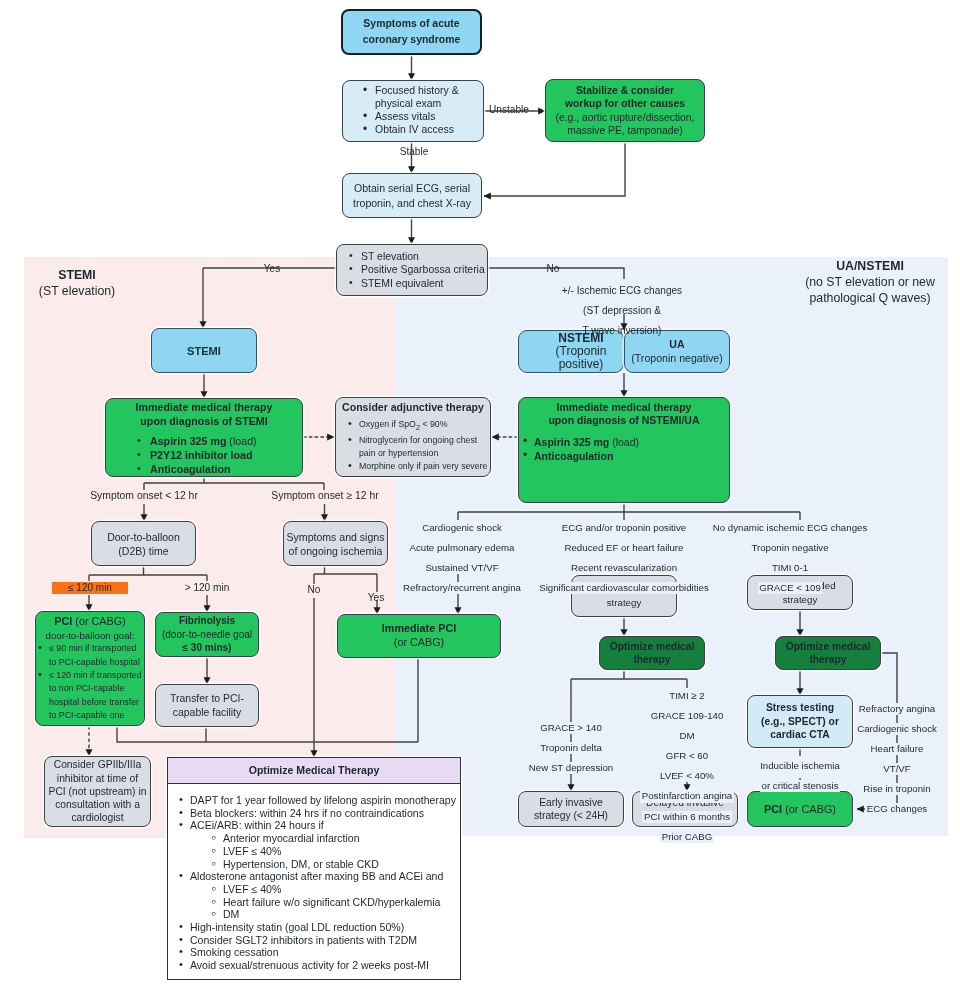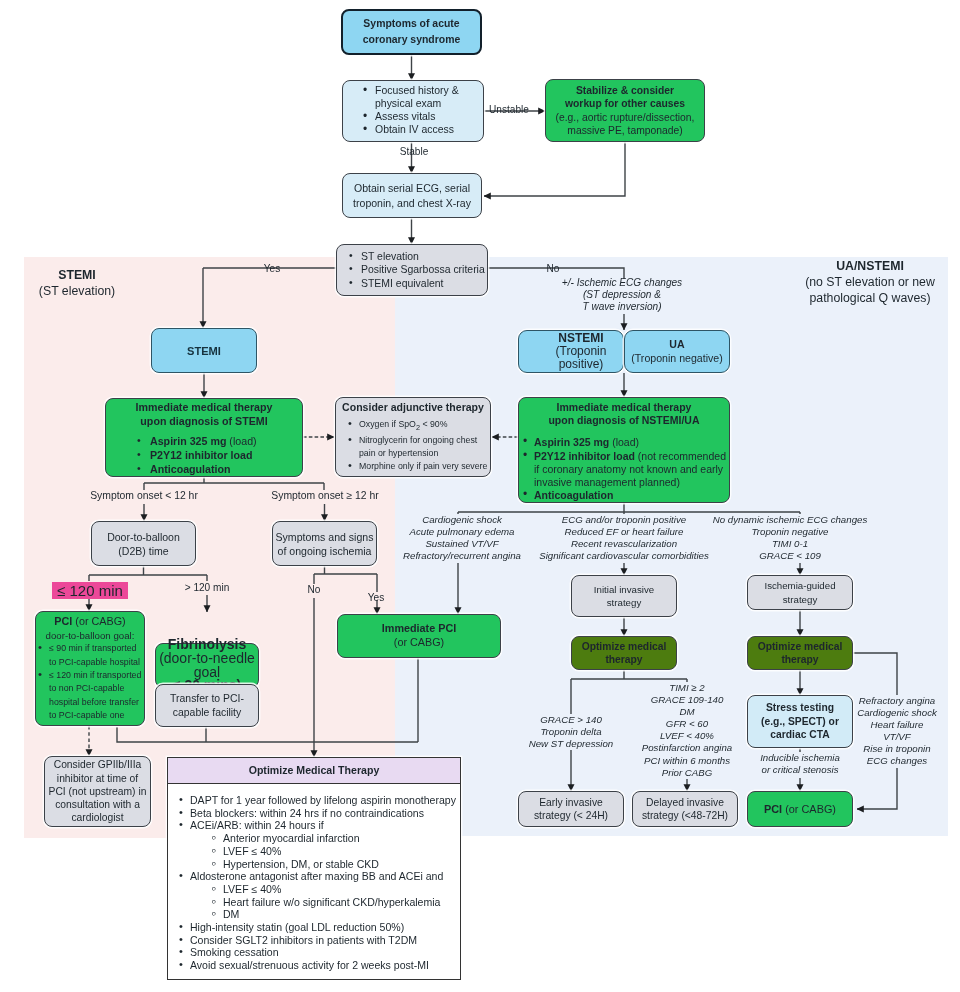--- a/index.html
+++ b/index.html
@@ -8,34 +8,34 @@
        -webkit-font-smoothing:antialiased;}
   #stage{position:relative;width:960px;height:992px;overflow:hidden;}
   .zone{position:absolute;}
   svg.lines{position:absolute;left:0;top:0;width:960px;height:992px;pointer-events:none;z-index:1;}
   .box{position:absolute;box-sizing:border-box;border:1.4px solid #3c4148;border-radius:8px;
        display:flex;flex-direction:column;justify-content:center;text-align:center;
        box-shadow:0 0 0 1.4px rgba(255,255,255,0.85);}
   .box.sq{border-radius:0;}
   .lbl{position:absolute;text-align:center;line-height:1.16;white-space:nowrap;z-index:3;}
   .box{z-index:2;}
-  .lbl.bgl>div{display:block;width:-webkit-fit-content;width:fit-content;margin:0 auto;padding:0 1.5px;font-style:italic;}
+  .lbl.bgl>div{display:block;width:-webkit-fit-content;width:fit-content;margin:8px auto;padding:0 1.5px;}
   ul{margin:0;padding:0;list-style:none;text-align:left;}
   li{position:relative;padding-left:14px;white-space:nowrap;}
   li:before{content:"\2022";position:absolute;left:2px;top:-1px;font-size:1.05em;}
   li.hollow:before{content:"\25E6";font-size:1.15em;}
   .b{font-weight:bold;}
 
   
   .bstrong{background:#8ed6f2;}
   .blight{background:#d7ecf7;}
   .blight2{background:#d2ebf7;}
   .green{background:#22c55e;}
   .grey{background:#dbdde4;}
-  .purple{background:#4d7c0f;}
+  .purple{background:#15803d;margin-left:28px;}
 
   #zone-stemi{left:24px;top:257px;width:371px;height:581px;background:#fbeceb;z-index:0;}
   #zone-ua{left:395px;top:257px;width:553px;height:579px;background:#ebf1fa;z-index:0;}
 
   #t-stemi{left:-23px;top:267px;width:200px;font-size:12.3px;line-height:16px;}
   #t-ua{left:770px;top:258px;width:200px;font-size:12.3px;line-height:16px;}
 
   
   #n-symptoms{left:341px;top:9px;width:141px;height:46px;font-size:10.45px;line-height:16.5px;border-width:2.2px;border-color:#12202b;}
   #n-eval{left:342px;top:80px;width:142px;height:62px;font-size:10.46px;line-height:12.85px;justify-content:center;}
@@ -63,29 +63,29 @@
   #n-adj ul{margin-left:11px;}
   #n-adj li{padding-left:12px;}
   #n-adj li:before{left:1px;top:-1px;font-size:1.25em;}
   #n-imt-nstemi{left:518px;top:397px;width:212px;height:106px;font-size:10.5px;line-height:13.2px;
                 justify-content:flex-start;padding-top:3px;}
   #n-imt-nstemi .hb{margin-bottom:9px;}
   #n-imt-nstemi ul{margin-left:4px;}
   #n-imt-nstemi li{padding-left:11px;}
   #n-imt-nstemi li:before{left:0px;top:-1px;font-size:1.15em;}
   #n-d2b{left:91px;top:521px;width:105px;height:45px;font-size:10.55px;line-height:14px;}
-  #n-ong{left:272px;top:521px;width:105px;height:45px;font-size:10.55px;line-height:14px;}
+  #n-ong{left:283px;top:521px;width:105px;height:45px;font-size:10.55px;line-height:14px;}
   #n-pci{left:35px;top:611px;width:110px;height:115px;font-size:8.8px;line-height:13.3px;
          justify-content:flex-start;padding-top:3px;}
   #n-pci>div:first-child{font-size:10.8px;line-height:13.8px;}
   #n-pci>div:nth-child(2){font-size:9.7px;line-height:13.6px;text-align:center;}
   #n-pci ul{margin-left:2px;}
   #n-pci li{padding-left:11px;}
   #n-pci li:before{left:0px;top:-1px;font-size:1.3em;}
-  #n-fib{left:155px;top:643px;width:104px;height:45px;font-size:14px;line-height:13.6px;}
+  #n-fib{left:155px;top:612px;width:104px;height:45px;font-size:10px;line-height:13.6px;}
   #n-trans{left:155px;top:684px;width:104px;height:43px;font-size:10.45px;line-height:14px;}
   #n-gp{left:44px;top:756px;width:107px;height:71px;font-size:10.3px;line-height:13.3px;}
   #n-ipci{left:337px;top:614px;width:164px;height:44px;font-size:10.8px;line-height:13.7px;}
   #n-init{left:571px;top:575px;width:106px;height:42px;font-size:9.7px;line-height:13.2px;}
   #n-isch{left:747px;top:575px;width:106px;height:35px;font-size:9.7px;line-height:13.2px;}
   #n-omt1{left:571px;top:636px;width:106px;height:34px;font-size:10.3px;line-height:13.3px;}
   #n-omt2{left:747px;top:636px;width:106px;height:34px;font-size:10.3px;line-height:13.3px;}
   #n-stress{left:747px;top:695px;width:106px;height:53px;font-size:10.3px;line-height:13.4px;}
   #n-early{left:518px;top:791px;width:106px;height:36px;font-size:10.3px;line-height:13.5px;}
   #n-delay{left:632px;top:791px;width:106px;height:36px;font-size:10.3px;line-height:13.5px;}
@@ -101,21 +101,21 @@
   #omt-list li.l2:before{left:0px;top:0px;font-size:1.3em;}
 
   
   #e-unstable{left:487px;top:104px;width:44px;font-size:10.1px;}
   #e-stable{left:392px;top:146px;width:44px;font-size:10.1px;}
   #e-yes{left:257px;top:263px;width:30px;font-size:10.1px;}
   #e-no{left:541px;top:263px;width:24px;font-size:10.1px;}
   #e-isch{left:527px;top:277px;width:190px;font-size:10.1px;line-height:12.2px;}
   #e-lt12{left:84px;top:490px;width:120px;font-size:10.4px;background:#fbeceb;}
   #e-ge12{left:265px;top:490px;width:120px;font-size:10.4px;background:#fbeceb;}
-  #e-le120{left:52px;top:582px;width:76px;font-size:15px;background:#ec4899;}
+  #e-le120{left:52px;top:582px;width:76px;font-size:10px;background:#f97316;}
   #e-gt120{left:169px;top:582px;width:76px;font-size:10.1px;background:#fbeceb;}
   #e-no2{left:302px;top:584px;width:24px;font-size:10.1px;}
   #e-yes2{left:364px;top:592px;width:24px;font-size:10.1px;}
   #e-cardio{left:372px;top:514px;width:180px;font-size:9.7px;line-height:12.1px;}
   #e-cardio>div{background:#ebf1fa;}
   #e-ecgpos{left:529px;top:514px;width:190px;font-size:9.7px;line-height:12.1px;}
   #e-ecgpos>div{background:#ebf1fa;}
   #e-nodyn{left:695px;top:514px;width:190px;font-size:9.7px;line-height:12.1px;}
   #e-nodyn>div{background:#ebf1fa;}
   #e-grace{left:506px;top:714px;width:130px;font-size:9.7px;line-height:12.1px;}
@@ -257,21 +257,20 @@
       <li><span>Nitroglycerin for ongoing chest</span><br><span>pain or hypertension</span></li>
       <li>Morphine only if pain very severe</li>
     </ul>
   </div>
 
   <div class="box green" id="n-imt-nstemi">
     <div class="b">Immediate medical therapy</div>
     <div class="b hb">upon diagnosis of NSTEMI/UA</div>
     <ul class="bl">
       <li><b>Aspirin 325 mg</b><span> (load)</span></li>
-      <li><b>P2Y12 inhibitor load</b><span> (not recommended</span><br><span>if coronary anatomy not known and early</span><br><span>invasive management planned)</span></li>
       <li><b>Anticoagulation</b></li>
     </ul>
   </div>
 
   <div class="box grey" id="n-d2b">
     <div>Door-to-balloon</div>
     <div>(D2B) time</div>
   </div>
 
   <div class="box grey" id="n-ong">

